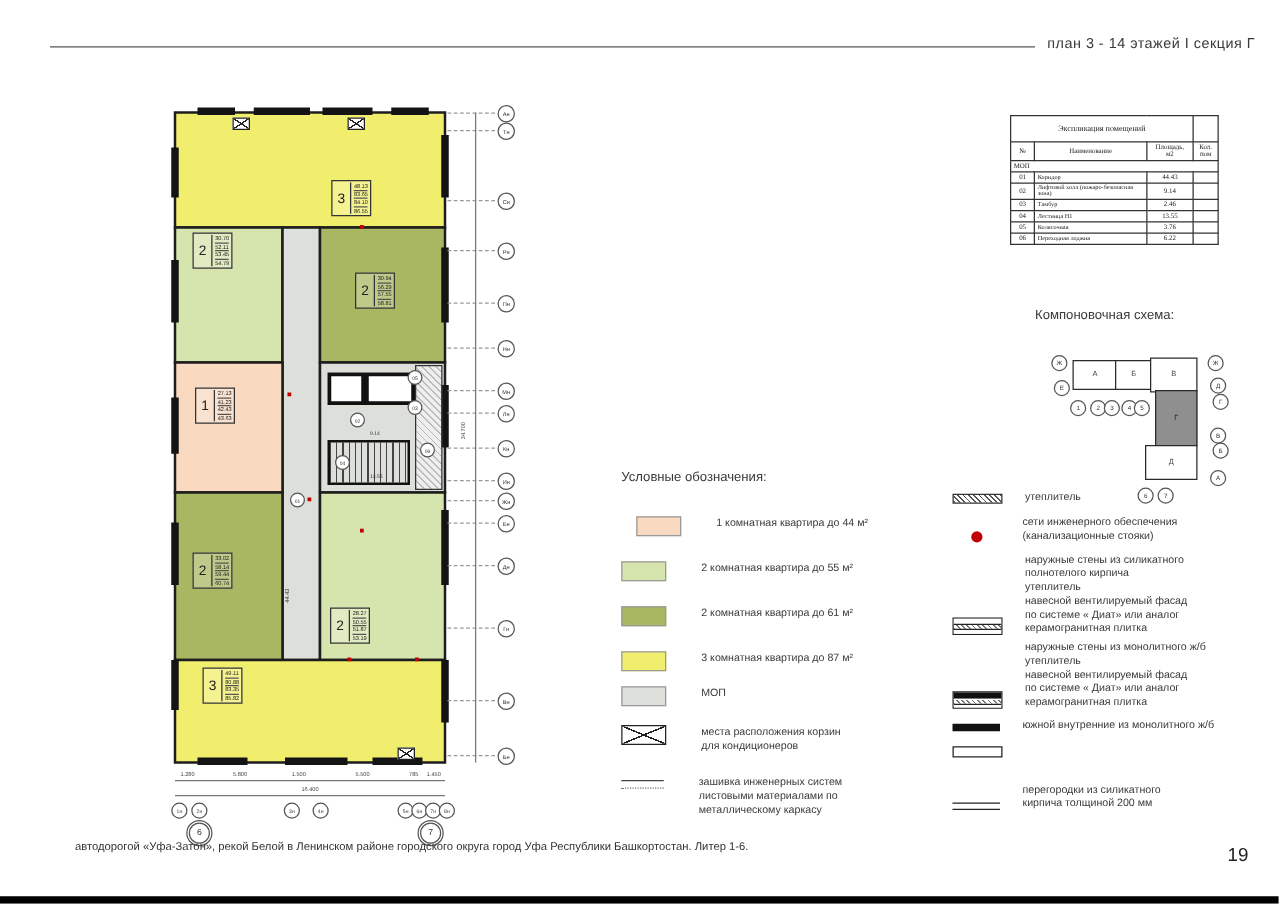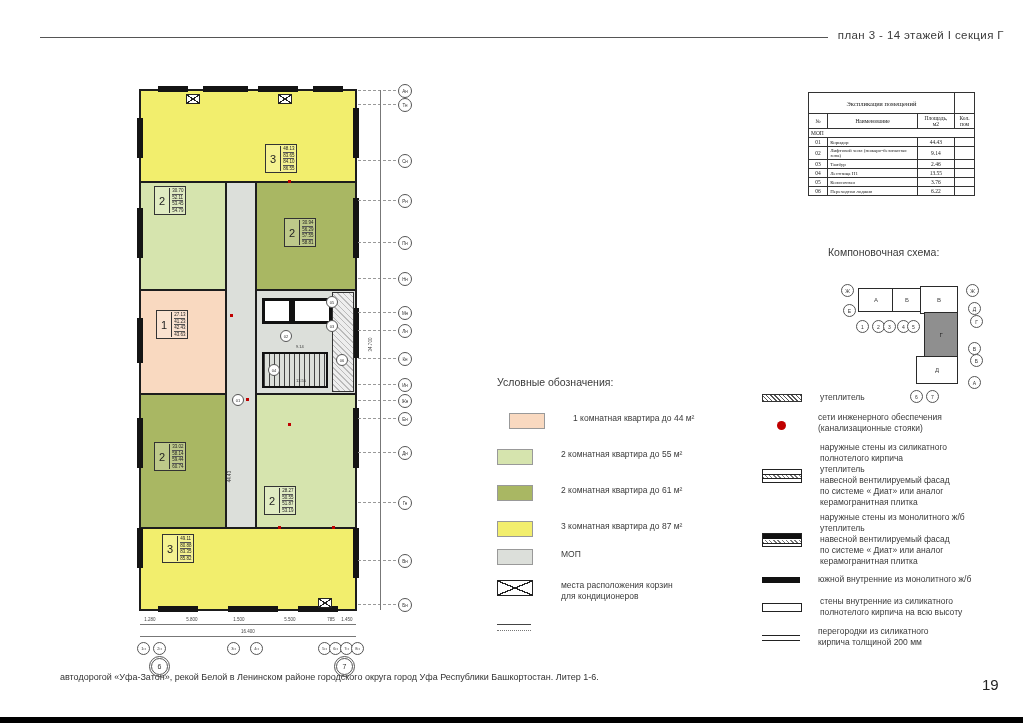--- a/index.html
+++ b/index.html
@@ -31,21 +31,21 @@
   
   .leg-title{position:absolute;left:497px;top:376px;font-size:10.5px;color:#3a3a3a}
   .leg-item{position:absolute;display:flex;align-items:flex-start}
   .leg-sw{width:34px;height:14px;border:1px solid #999;flex:none}
   .leg-txt{margin-left:28px;font-size:8.5px;color:#3a3a3a;white-space:pre-line;line-height:11px}
   .xbox{border:1.5px solid #222 !important;background-color:#fff;
     background-image:
       linear-gradient(to top right,transparent calc(50% - .6px),#222 calc(50% - .6px) calc(50% + .6px),transparent calc(50% + .6px)),
       linear-gradient(to bottom right,transparent calc(50% - .6px),#222 calc(50% - .6px) calc(50% + .6px),transparent calc(50% + .6px))}
   .leg-lines{width:34px;height:5px;border-top:1.5px solid #444;border-bottom:1.5px dotted #777;flex:none;margin-top:4px}
-  .wl-item{position:absolute;display:flex;align-items:center}
+  .wl-item{position:absolute;display:flex;align-items:flex-end}
   .wl-sw{width:38px;flex:none;margin-top:1px}
   .wl-txt{margin-left:18px;font-size:8.5px;color:#3a3a3a;white-space:pre-line;line-height:11px}
   .wl1{height:6px;border:1px solid #333;background:repeating-linear-gradient(45deg,#555 0 1px,transparent 1px 3px)}
   .wl-dot{width:9px;height:9px;border-radius:50%;background:#c00000;margin-left:15px;margin-top:3px}
   .wl3{border:1px solid #222}
   .wl3a{height:4px;border-bottom:1px solid #222;background:#fff}
   .wl3b{height:3px;border-bottom:1px solid #222;background:repeating-linear-gradient(45deg,#777 0 1px,transparent 1px 3px)}
   .wl3c{height:3px;background:#fff}
   .wl4{border:1px solid #222}
   .wl4a{height:5px;background:#111}
@@ -186,20 +186,23 @@
   <div class="leg-sw" style="background-color: rgb(220, 223, 218);"></div>
   <div class="leg-txt">МОП</div>
 </div>
 <div class="leg-item" style="left:497px;top:580px">
   <div class="leg-sw xbox"></div>
   <div class="leg-txt">места расположения корзин
 для кондиционеров</div>
 </div>
 <div class="leg-item" style="left:497px;top:620px">
   <div class="leg-lines"></div>
+  <div class="leg-txt">зашивка инженерных систем
+листовыми материалами по
+металлическому каркасу</div>
 </div>
 
 <div class="wl-item" style="left:762px;top:392px">
   <div class="wl-sw wl1"></div>
   <div class="wl-txt">утеплитель</div>
 </div>
 <div class="wl-item" style="left:762px;top:412px">
   <div class="wl-sw" style="background:none">
       <div class="wl-dot"></div>
     </div>
@@ -230,22 +233,20 @@
 навесной вентилируемый фасад
 по системе « Диат» или аналог
 керамогранитная плитка</div>
 </div>
 <div class="wl-item" style="left:762px;top:574px">
   <div class="wl-sw wl5"></div>
   <div class="wl-txt">южной внутренние из монолитного ж/б</div>
 </div>
 <div class="wl-item" style="left:762px;top:596px">
   <div class="wl-sw wl6"></div>
-  <div class="wl-txt">стены внутренние из силикатного
-полнотелого кирпича на всю высоту</div>
 </div>
 <div class="wl-item" style="left:762px;top:626px">
   <div class="wl-sw wl7"></div>
   <div class="wl-txt">перегородки из силикатного
 кирпича толщиной 200 мм</div>
 </div>
 
 <div id="plan">
 
   <div class="zone" style="left: 12px; top: 32px; width: 216px; height: 92px; background-color: rgb(242, 238, 109);"></div>

